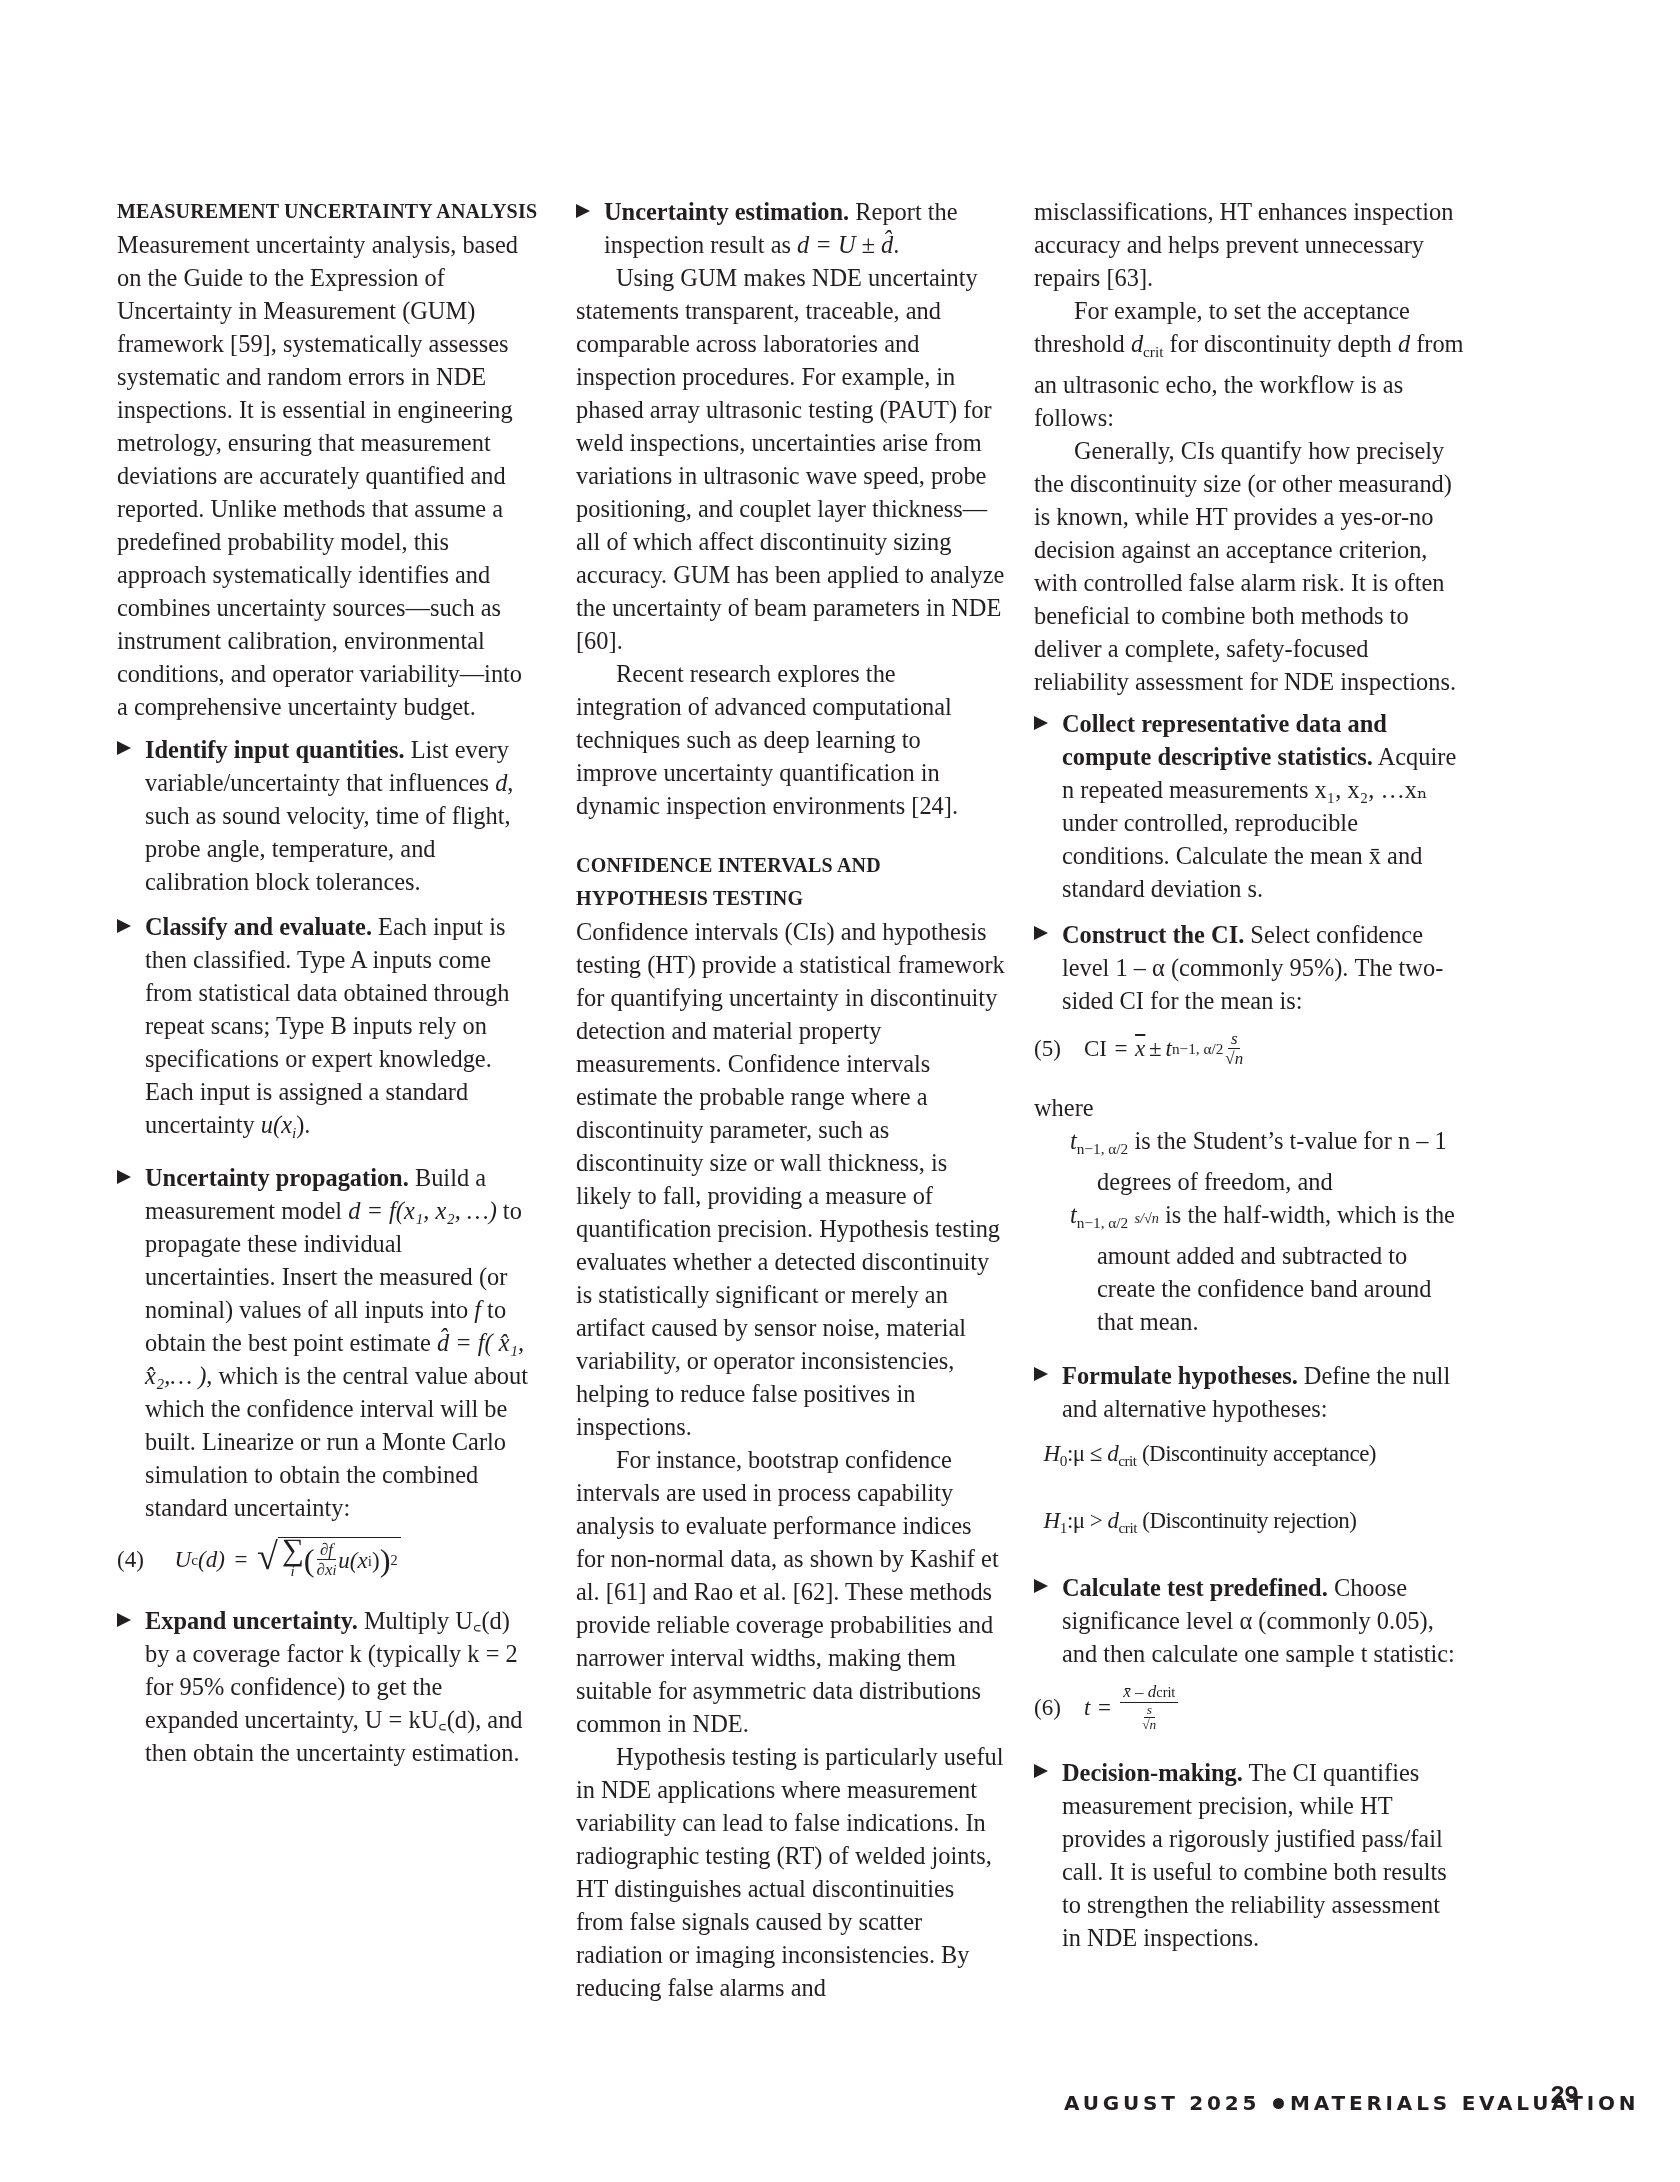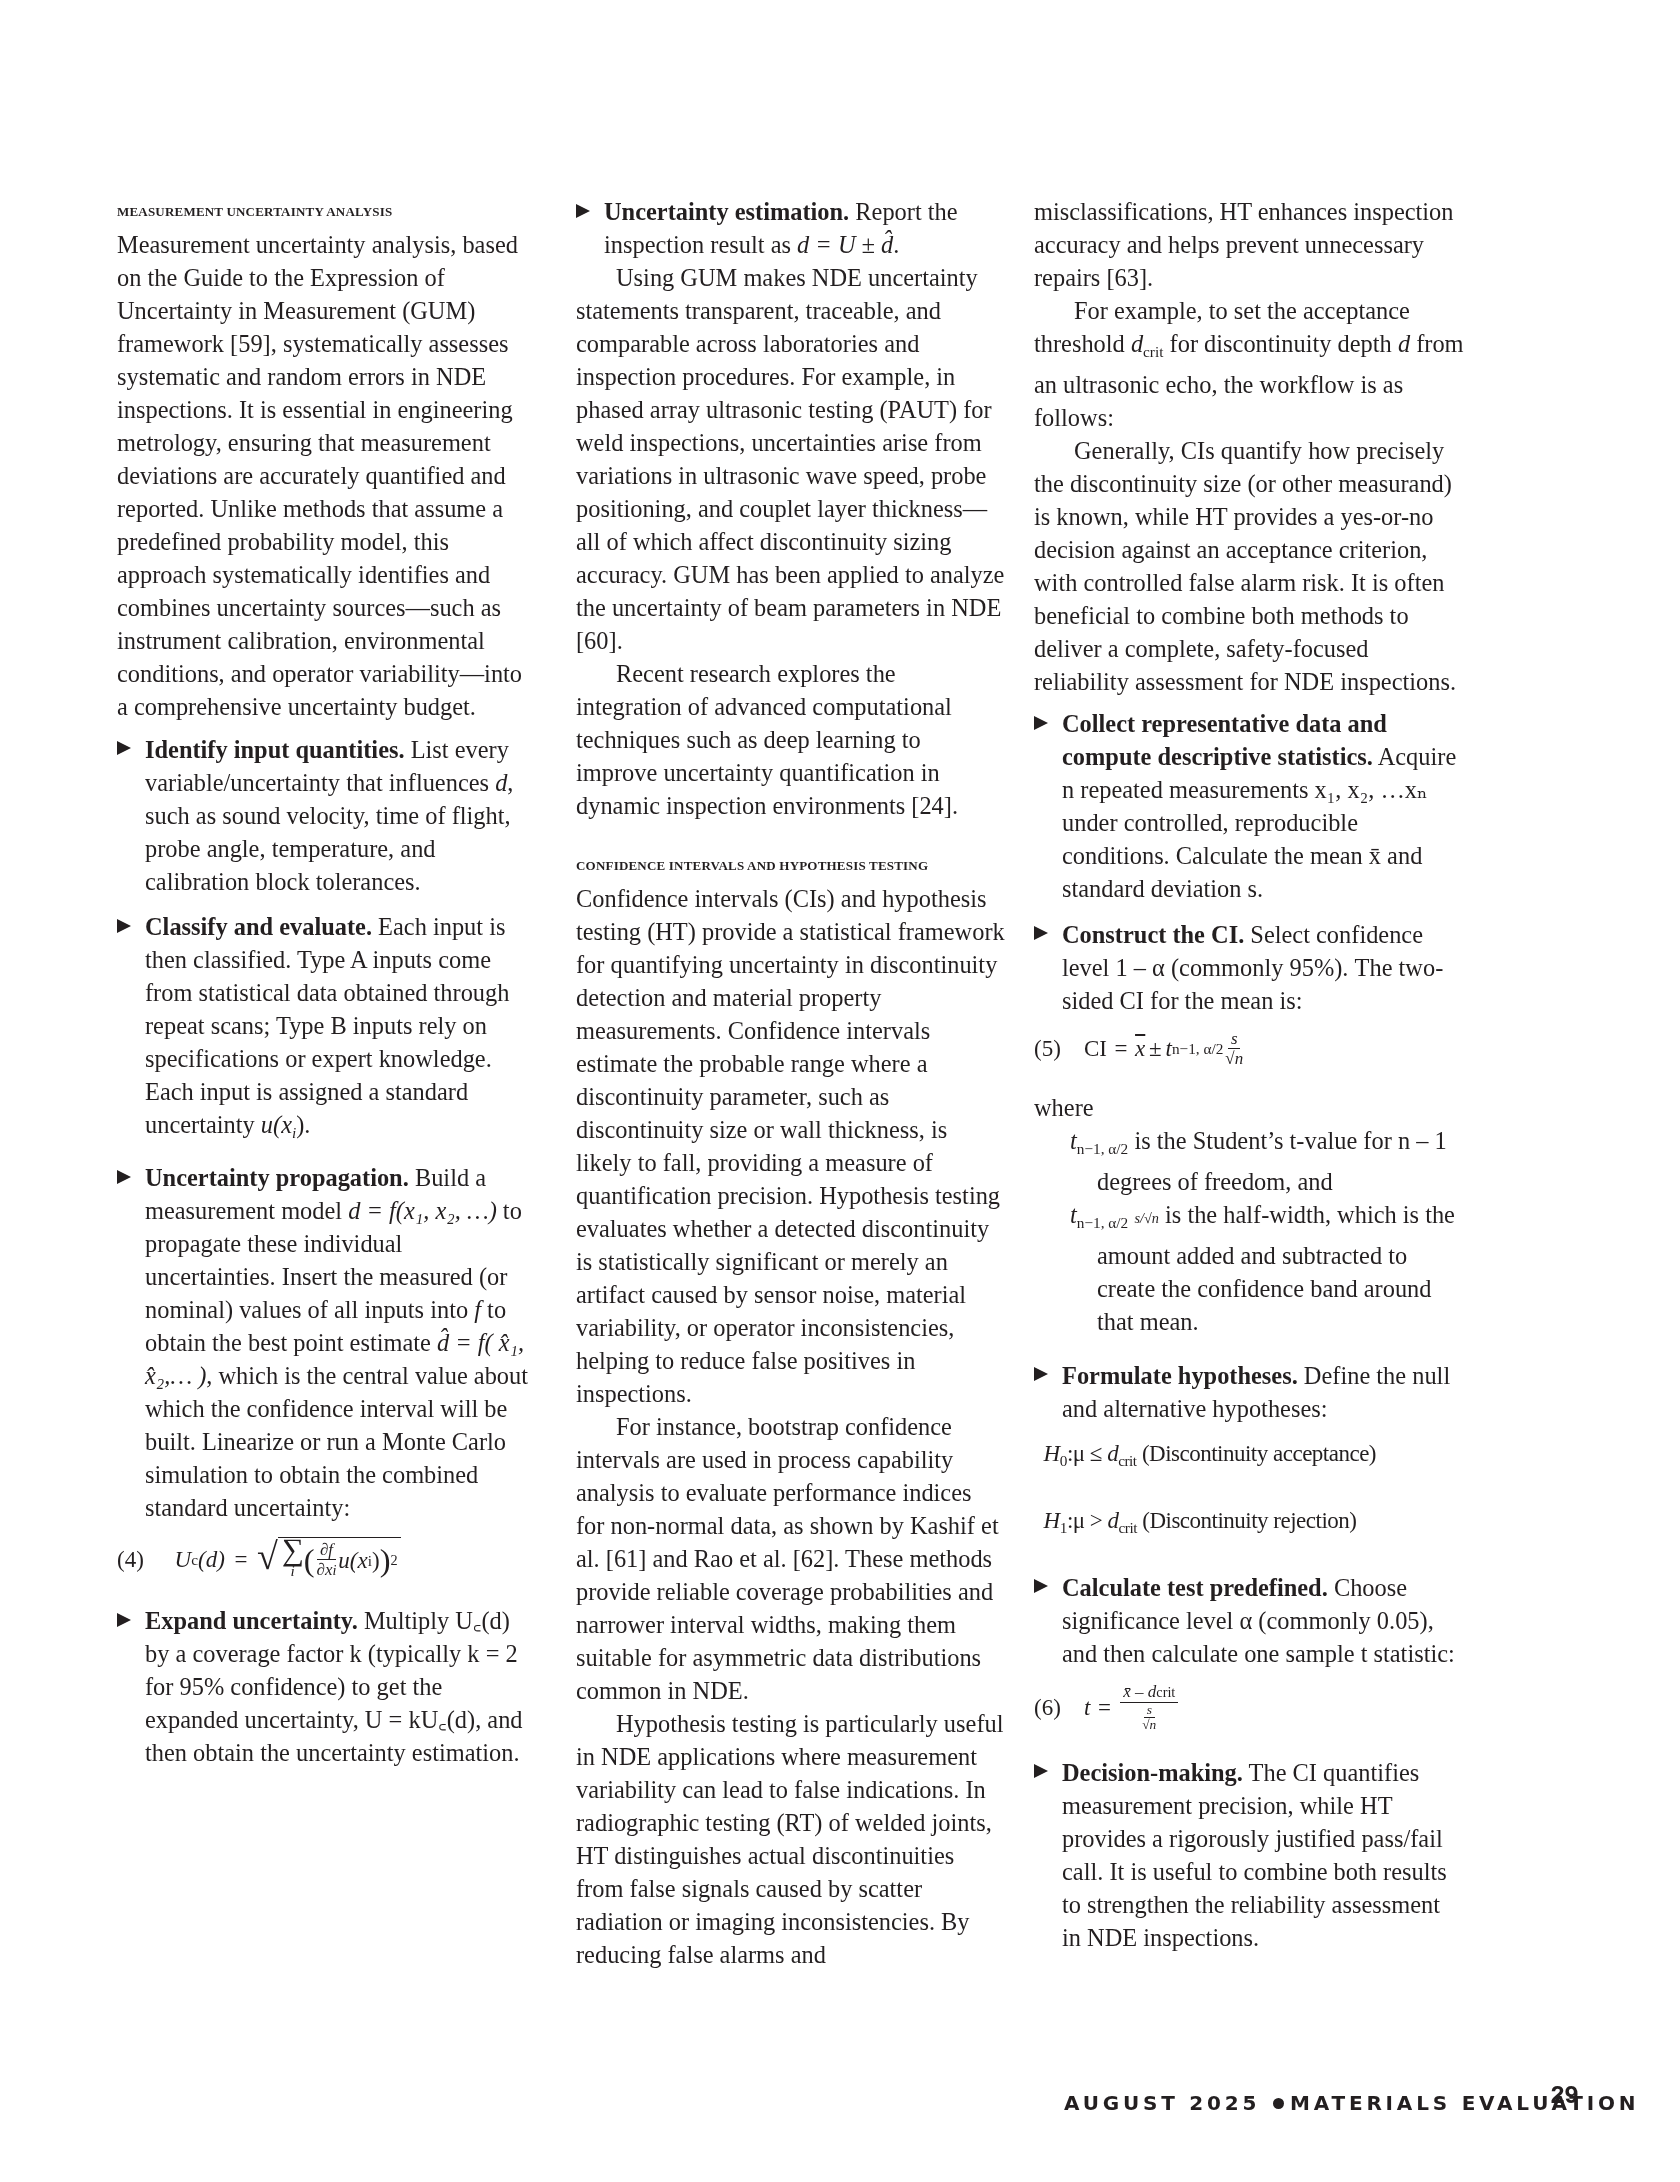--- a/index.html
+++ b/index.html
@@ -2,21 +2,21 @@
 <html><head>
 <meta charset="utf-8">
 <style>
   html, body { margin: 0; padding: 0; background: #ffffff; }
   body { width: 1680px; height: 2182px; position: relative; overflow: hidden;
          font-family: "Liberation Serif", "DejaVu Serif", serif; color: #231f20; }
   .col { position: absolute; top: 195px; font-size: 24.4px; line-height: 33px; }
   .c1 { left: 117px; width: 421px; }
   .c2 { left: 576px; width: 430px; }
   .c3 { left: 1034px; width: 430px; }
-  .head { font-weight: bold; font-size: 13px; line-height: 33px; letter-spacing: 0.2px; margin: 0; }
+  .head { font-weight: bold; font-size: 20px; line-height: 33px; letter-spacing: 0.2px; margin: 0; }
   p { margin: 0; }
   .ind { text-indent: 40px; }
   .gap { height: 27px; }
   .bl { position: relative; padding-left: 28px; margin: 0 0 12.4px 0; }
   .bl .tri { position: absolute; left: 0; top: 8.6px; width: 0; height: 0;
              border-top: 7.6px solid transparent; border-bottom: 7.6px solid transparent;
              border-left: 14.3px solid #231f20; }
   .bl b { font-weight: bold; margin-top: 24px; }
   .eq { display: flex; align-items: center; margin: 11.5px 0 23px 0; font-size: 23px; }
   .eq .num { width: 48px; }

